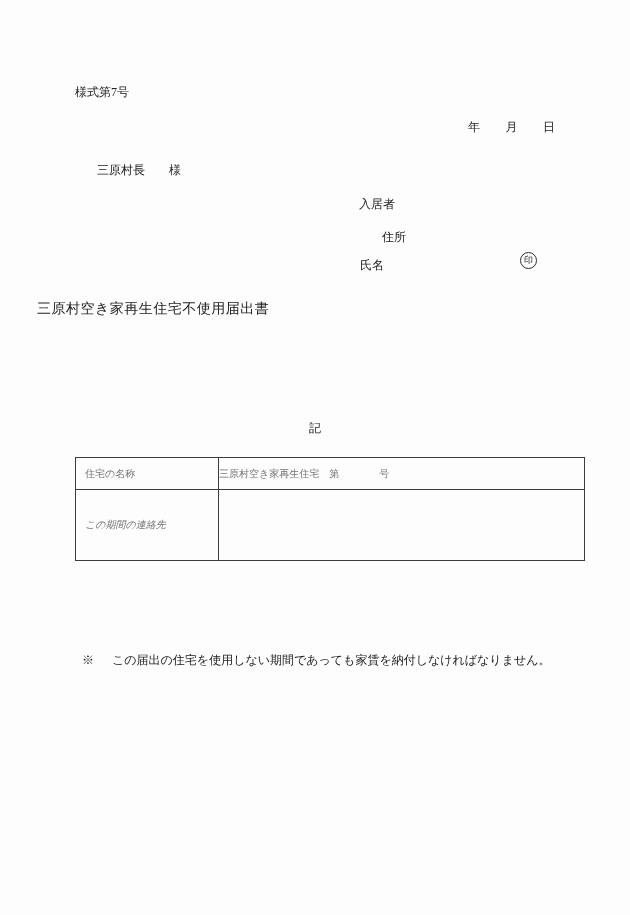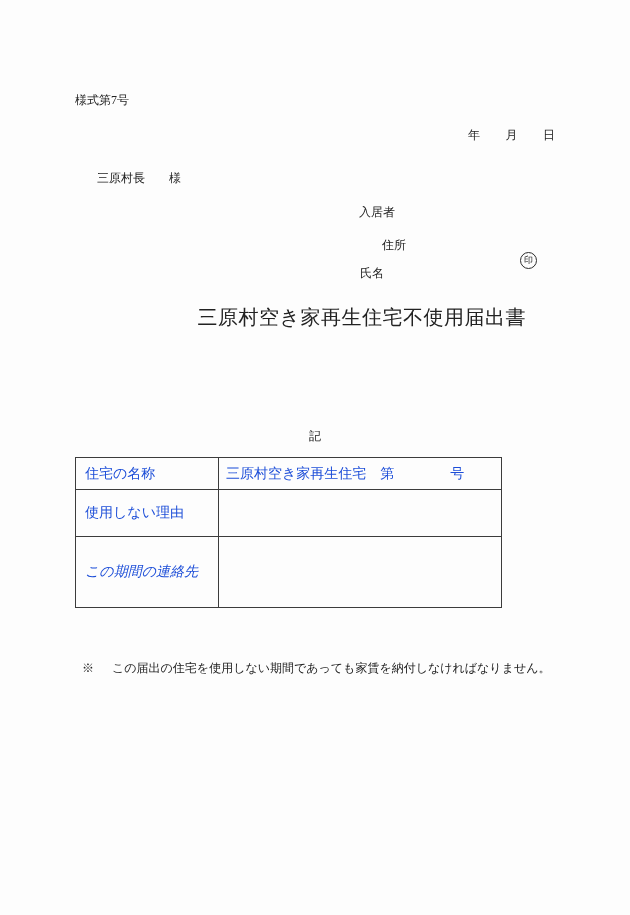--- a/index.html
+++ b/index.html
@@ -11,21 +11,21 @@
     position: relative;
     width: 630px;
     height: 915px;
     background: #fdfdfd;
     color: #222222;
     font-family: "Liberation Serif", "DejaVu Serif", serif;
     font-size: 12px;
     line-height: 16px;
     overflow: hidden;
   }
-  .abs { position: absolute; white-space: pre; margin-top: 8px; }
+  .abs { position: absolute; white-space: pre; }
 
   .form-number   { left: 75px;  top: 84px; }
   .date-line     { left: 468px; top: 120px; letter-spacing: 0.5px; font-family: Liberation Mono, monospace; }
   .addressee     { left: 97px;  top: 162px; }
 
   .applicant-label { left: 359px; top: 196px; }
   .address-label   { left: 382px; top: 229px; }
   .name-label      { left: 360px; top: 257px; }
 
   .seal {
@@ -39,22 +39,22 @@
     justify-content: center;
     font-size: 9px;
     line-height: 9px;
   }
 
   .doc-title {
     left: 0; top: 296px;
     width: 526px;
     padding-left: 37px;
     box-sizing: border-box;
-    text-align: right;
-    font-size: 20px;
+    text-align: left;
+    font-size: 14px;
     line-height: 26px;
     letter-spacing: 0.5px;
     white-space: pre;
   }
 
   .body-text {
     left: 75px; top: 341px;
     width: 492px;
   }
   .body-line {
@@ -67,40 +67,40 @@
   .record-heading {
     left: 0; top: 419px;
     width: 630px;
     text-align: center;
     line-height: 18px;
   }
 
   .details-table {
     position: absolute;
     left: 75px; top: 457px;
-    width: 427px;
+    width: 510px;
     border-collapse: collapse;
     table-layout: fixed;
-    font-size: 14px;
-    color: #1d4ed8;
+    font-size: 10px;
+    color: #737373;
   }
   .details-table td {
     border: 1px solid #3c3c3c;
     vertical-align: middle;
     padding: 0;
     white-space: pre;
     overflow: hidden;
   }
   .details-table .col-label { width: 143px; }
   .details-table td.cell-label { padding-left: 9px; }
   .row-name    { height: 32px; }
   .row-period  { height: 26px; }
   .row-reason  { height: 47px; }
   .row-contact { height: 71px; font-style: italic; }
-  .row-name   td.cell-value { padding-left: 7px; }
+  .row-name   td.cell-value { padding-left: 0; }
   .row-period td.cell-value { padding-left: 41px; }
 
   .footnote {
     left: 82px; top: 652px;
     display: flex;
   }
   .footnote .marker { margin-right: 18px; }
 </style>
 </head>
 <body>
@@ -128,24 +128,20 @@
   <table class="details-table">
     <colgroup>
       <col class="col-label">
       <col class="col-value">
     </colgroup>
     <tbody>
       <tr class="row-name">
         <td class="cell-label">住宅の名称</td>
         <td class="cell-value">三原村空き家再生住宅　第　　　　号</td>
       </tr>
-      <tr class="row-reason">
-        <td class="cell-label">使用しない理由</td>
-        <td class="cell-value"></td>
-      </tr>
       <tr class="row-contact">
         <td class="cell-label">この期間の連絡先</td>
         <td class="cell-value"></td>
       </tr>
     </tbody>
   </table>
 
   <div class="abs footnote">
     <span class="marker">※</span>
     <span class="text">この届出の住宅を使用しない期間であっても家賃を納付しなければなりません。</span>

